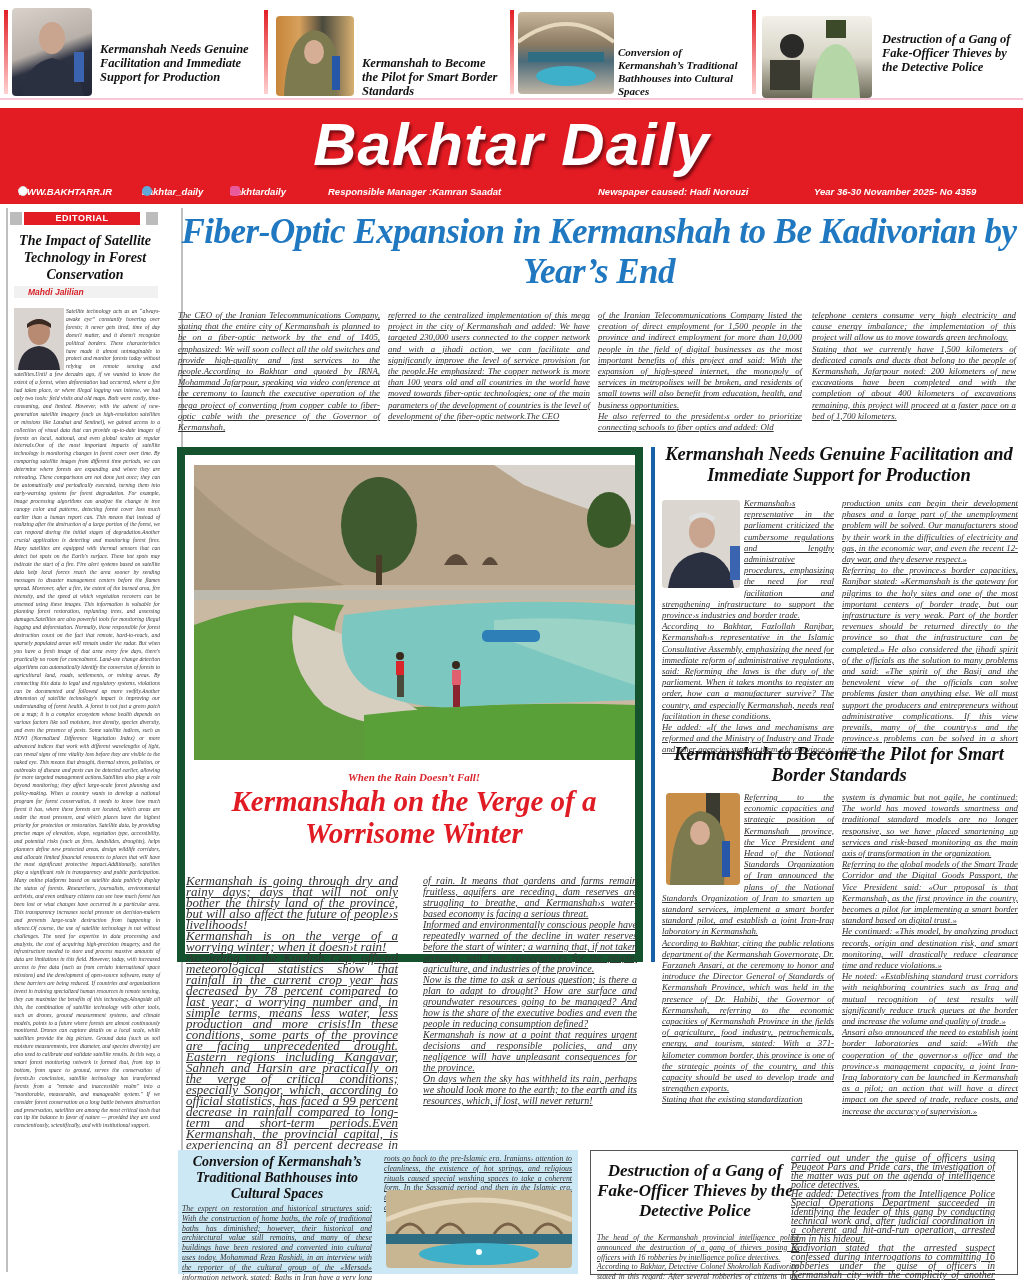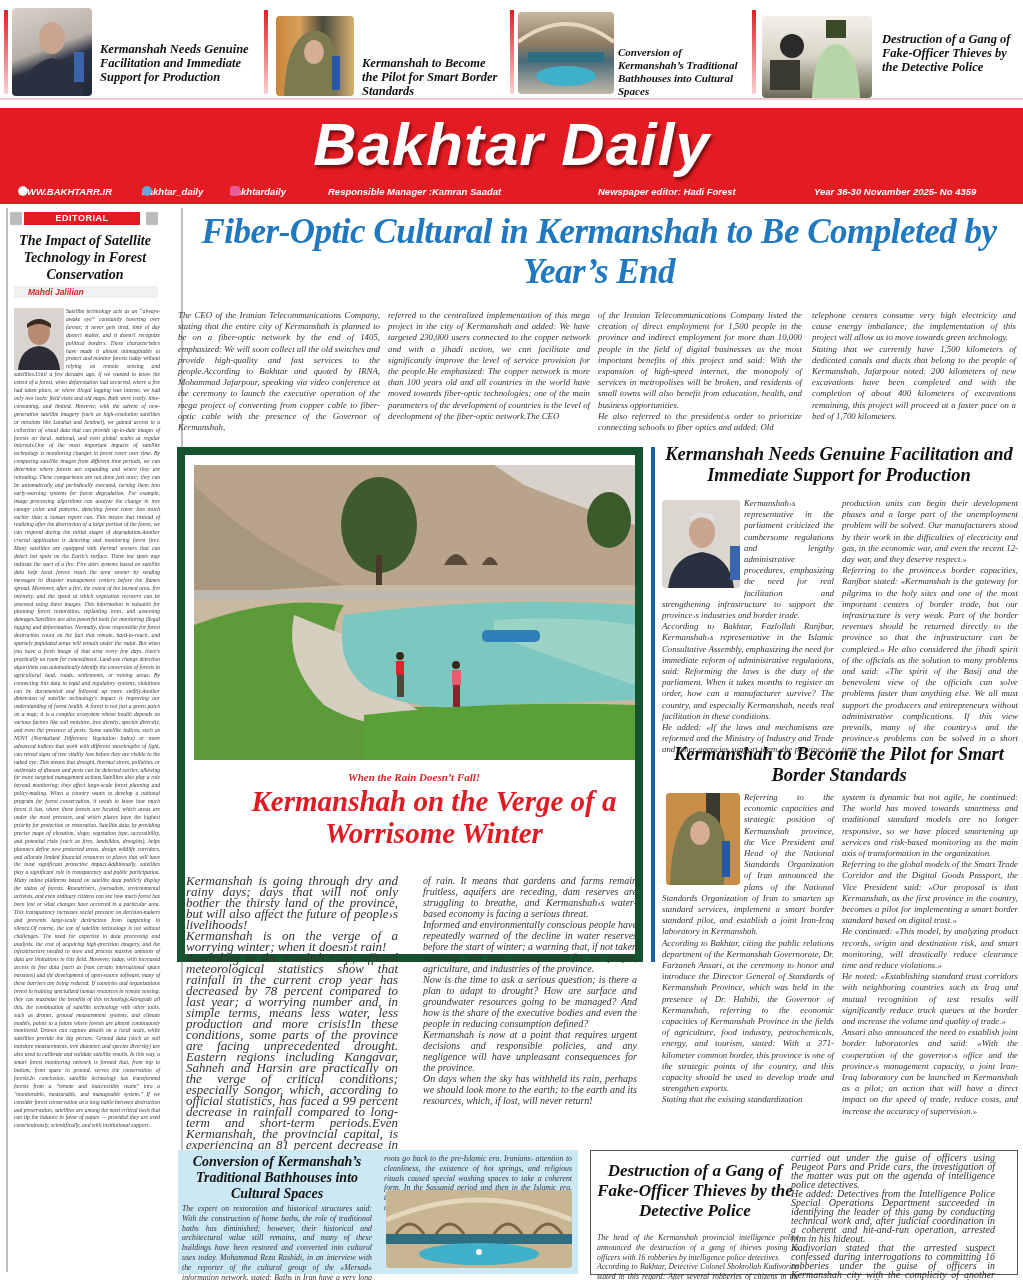--- a/index.html
+++ b/index.html
@@ -25,27 +25,27 @@
   .ed-tag { position: absolute; left: 16px; top: 4px; width: 116px; height: 13px; background: #e31b23; color: #fff; font: bold 9px/13px "Liberation Sans", sans-serif; text-align: center; letter-spacing: .5px; }
   .ed-gray { position: absolute; top: 4px; width: 12px; height: 13px; background: #bcbcbc; }
   .ed-title { position: absolute; left: 4px; top: 24px; width: 146px; text-align: center; font: italic bold 14px/17px "Liberation Serif", serif; color: #111; }
   .ed-author { position: absolute; left: 6px; top: 78px; width: 144px; height: 12px; background: #f1f1f1; color: #d8232a; font: italic bold 8.5px/12px "Liberation Sans", sans-serif; padding-left: 14px; }
   .ed-photo { position: absolute; left: 6px; top: 100px; width: 50px; height: 62px; background: #cfc8c4; }
   .ed-body { position: absolute; left: 6px; top: 100px; width: 146px; font: italic 5.6px/7.9px "Liberation Serif", serif; color: #333; text-align: justify; }
   .ed-body .float { float: left; width: 52px; height: 63px; }
 
   
   .lead-title { position: absolute; left: 175px; top: 212px; width: 848px; text-align: center; font: italic bold 35px/40px "Liberation Serif", serif; color: #1f78c0; letter-spacing: -.5px; }
-  .col { position: absolute; font: italic 8.8px/11.2px "Liberation Serif", serif; color: #333; text-align: justify; }
+  .col { position: absolute; font: italic 8.8px/11.2px "Liberation Serif", serif; color: #333; text-align: justify; text-decoration: underline; }
 
   
   .rainbox { position: absolute; left: 177px; top: 447px; width: 466px; height: 515px; border: 8px solid #14532d; background: #fff; }
   .rain-photo { position: absolute; left: 9px; top: 10px; width: 441px; height: 295px; overflow: hidden; }
   .rain-kicker { position: absolute; left: 0; width: 458px; top: 316px; text-align: center; font: italic bold 11px/13px "Liberation Serif", serif; color: #d8232a; }
-  .rain-title { position: absolute; left: 0; width: 458px; top: 330px; text-align: center; font: italic bold 29px/32px "Liberation Serif", serif; color: #e01b24; margin-left: 20px; }
+  .rain-title { position: absolute; left: 0; width: 458px; top: 330px; text-align: center; font: italic bold 29px/32px "Liberation Serif", serif; color: #e01b24; }
 
   .story-h { position: absolute; text-align: center; font: italic bold 18.5px/21px "Liberation Serif", serif; color: #111; }
   .story-photo { position: absolute; border-radius: 4px; overflow: hidden; }
 
   .bluebar { position: absolute; left: 651px; top: 447px; width: 4px; height: 515px; background: #1761a8; }
 
   
   .bathbox { position: absolute; left: 178px; top: 1150px; width: 400px; height: 124px; background: #cde8f5; }
   .bath-title { position: absolute; left: 4px; top: 4px; width: 190px; text-align: center; font: italic bold 14px/16px "Liberation Serif", serif; color: #111; }
 
@@ -112,21 +112,21 @@
     </span>
     <span style="left:124px;">
       <span class="ico" style="background:#5fa8d8;"></span>
       <span style="position:static">bakhtar_daily</span>
     </span>
     <span style="left:212px;">
       <span class="ico" style="background:#e85a9a;border-radius:3px;"></span>
       <span style="position:static">bakhtardaily</span>
     </span>
     <span style="left:310px;">Responsible Manager :Kamran Saadat</span>
-    <span style="left:580px;">Newspaper editor: Hadi Forest</span>
+    <span style="left:580px;">Newspaper caused: Hadi Norouzi</span>
     <span style="left:796px;">Year 36-30 Novamber 2025- No 4359</span>
   </div>
 </div>
 
 <div class="editorial">
   <div class="ed-gray" style="left:2px;"></div>
   <div class="ed-tag">EDITORIAL</div>
   <div class="ed-gray" style="left:138px;"></div>
   <div class="ed-title">The Impact of Satellite Technology in Forest Conservation</div>
   <div class="ed-author">Mahdi Jalilian</div>
@@ -134,21 +134,21 @@
     <svg width="50" height="62">
         <rect width="50" height="62" fill="#d9d4d0"></rect>
         <ellipse cx="25" cy="24" rx="11" ry="13" fill="#b88a72"></ellipse>
         <path d="M13 16 Q25 6 37 16 L37 20 Q25 12 13 20 Z" fill="#3a2a22"></path>
         <path d="M4 62 Q6 40 25 38 Q44 40 46 62 Z" fill="#2c2c36"></path>
       </svg>
   </div>
   <div class="ed-body"><div class="float"></div><span>Satellite technology acts as an “always-awake eye” constantly hovering over forests; it never gets tired, time of day doesn't matter, and it doesn't recognize political borders. These characteristics have made it almost unimaginable to protect and monitor forests today without relying on remote sensing and satellites.Until a few decades ago, if we wanted to know the extent of a forest, when deforestation had occurred, where a fire had taken place, or where illegal logging was intense, we had only two tools: field visits and old maps. Both were costly, time-consuming, and limited. However, with the advent of new-generation satellite imagery (such as high-resolution satellites or missions like Landsat and Sentinel), we gained access to a collection of visual data that can provide up-to-date images of forests on local, national, and even global scales at regular intervals.One of the most important impacts of satellite technology is monitoring changes in forest cover over time. By comparing satellite images from different time periods, we can determine where forests are expanding and where they are retreating. These comparisons are not done just once; they can be automatically and periodically executed, turning them into early-warning systems for forest degradation. For example, image processing algorithms can analyze the change in tree canopy color and patterns, detecting forest cover loss much earlier than a human report can. This means that instead of realizing after the destruction of a large portion of the forest, we can respond during the initial stages of degradation.Another crucial application is detecting and monitoring forest fires. Many satellites are equipped with thermal sensors that can detect hot spots on the Earth's surface. These hot spots may indicate the start of a fire. Fire alert systems based on satellite data help local forces reach the area sooner by sending messages to disaster management centers before the flames spread. Moreover, after a fire, the extent of the burned area, fire intensity, and the speed at which vegetation recovers can be assessed using these images. This information is valuable for planning forest restoration, replanting trees, and assessing damages.Satellites are also powerful tools for monitoring illegal logging and deforestation. Normally, those responsible for forest destruction count on the fact that remote, hard-to-reach, and sparsely populated areas will remain under the radar. But when you have a fresh image of that area every few days, there's practically no room for concealment. Land-use change detection algorithms can automatically identify the conversion of forests to agricultural land, roads, settlements, or mining areas. By connecting this data to legal and regulatory systems, violations can be documented and followed up more swiftly.Another dimension of satellite technology's impact is improving our understanding of forest health. A forest is not just a green patch on a map; it is a complex ecosystem whose health depends on various factors like soil moisture, tree density, species diversity, and even the presence of pests. Some satellite indices, such as NDVI (Normalized Difference Vegetation Index) or more advanced indices that work with different wavelengths of light, can reveal signs of tree vitality loss before they are visible to the naked eye. This means that drought, thermal stress, pollution, or outbreaks of disease and pests can be detected earlier, allowing for more targeted management actions.Satellites also play a role beyond monitoring; they affect large-scale forest planning and policy-making. When a country wants to develop a national program for forest conservation, it needs to know how much forest it has, where these forests are located, which areas are under the most pressure, and which places have the highest priority for protection or restoration. Satellite data, by providing precise maps of elevation, slope, vegetation type, accessibility, and potential risks (such as fires, landslides, droughts), helps planners define new protected areas, design wildlife corridors, and allocate limited financial resources to places that will have the most significant protective impact.Additionally, satellites play a significant role in transparency and public participation. Many online platforms based on satellite data publicly display the status of forests. Researchers, journalists, environmental activists, and even ordinary citizens can see how much forest has been lost or what changes have occurred in a particular area. This transparency increases social pressure on decision-makers and prevents large-scale destruction from happening in silence.Of course, the use of satellite technology is not without challenges. The need for expertise in data processing and analysis, the cost of acquiring high-precision imagery, and the infrastructure needed to store and process massive amounts of data are limitations in this field. However, today, with increased access to free data (such as from certain international space missions) and the development of open-source software, many of these barriers are being reduced. If countries and organizations invest in training specialized human resources in remote sensing, they can maximize the benefits of this technology.Alongside all this, the combination of satellite technology with other tools, such as drones, ground measurement systems, and climate models, points to a future where forests are almost continuously monitored. Drones can capture details on a local scale, while satellites provide the big picture. Ground data (such as soil moisture measurements, tree diameter, and species diversity) are also used to calibrate and validate satellite results. In this way, a smart forest monitoring network is formed that, from top to bottom, from space to ground, serves the conservation of forests.In conclusion, satellite technology has transformed forests from a "remote and inaccessible realm" into a "monitorable, measurable, and manageable system." If we consider forest conservation as a long battle between destruction and preservation, satellites are among the most critical tools that can tip the balance in favor of nature — provided they are used conscientiously, scientifically, and with institutional support.</span></div>
 </div>
 
-<div class="lead-title">Fiber-Optic Cultural in Kermanshah to Be Completed by Year’s End</div>
+<div class="lead-title">Fiber-Optic Expansion in Kermanshah to Be Kadivorian by Year’s End</div>
 <div class="col" style="left:178px;top:310px;width:202px;">The CEO of the Iranian Telecommunications Company, stating that the entire city of Kermanshah is planned to be on a fiber-optic network by the end of 1405, emphasized: We will soon collect all the old switches and provide high-quality and fast services to the people.According to Bakhtar and quoted by IRNA, Mohammad Jafarpour, speaking via video conference at the ceremony to launch the executive operation of the mega project of converting from copper cable to fiber-optic cable with the presence of the Governor of Kermanshah,</div>
 <div class="col" style="left:388px;top:310px;width:202px;">referred to the centralized implementation of this mega project in the city of Kermanshah and added: We have targeted 230,000 users connected to the copper network and with a jihadi action, we can facilitate and significantly improve the level of service provision for the people.He emphasized: The copper network is more than 100 years old and all countries in the world have moved towards fiber-optic technologies; one of the main parameters of the development of countries is the level of development of the fiber-optic network.The CEO</div>
 <div class="col" style="left:598px;top:310px;width:204px;white-space:pre-line;">of the Iranian Telecommunications Company listed the creation of direct employment for 1,500 people in the province and indirect employment for more than 10,000 people in the field of digital businesses as the most important benefits of this project and said: With the expansion of high-speed internet, the monopoly of services in metropolises will be broken, and residents of small towns will also benefit from education, health, and business opportunities.
 He also referred to the president›s order to prioritize connecting schools to fiber optics and added: Old</div>
 <div class="col" style="left:812px;top:310px;width:204px;white-space:pre-line;">telephone centers consume very high electricity and cause energy imbalance; the implementation of this project will allow us to move towards green technology.
 Stating that we currently have 1,500 kilometers of dedicated canals and ducts that belong to the people of Kermanshah, Jafarpour noted: 200 kilometers of new excavations have been completed and with the completion of about 400 kilometers of excavations remaining, this project will proceed at a faster pace on a bed of 1,700 kilometers.</div>
 
 <div class="rainbox">
   <div class="rain-photo">
     <svg width="441" height="295" viewBox="0 0 441 295">

